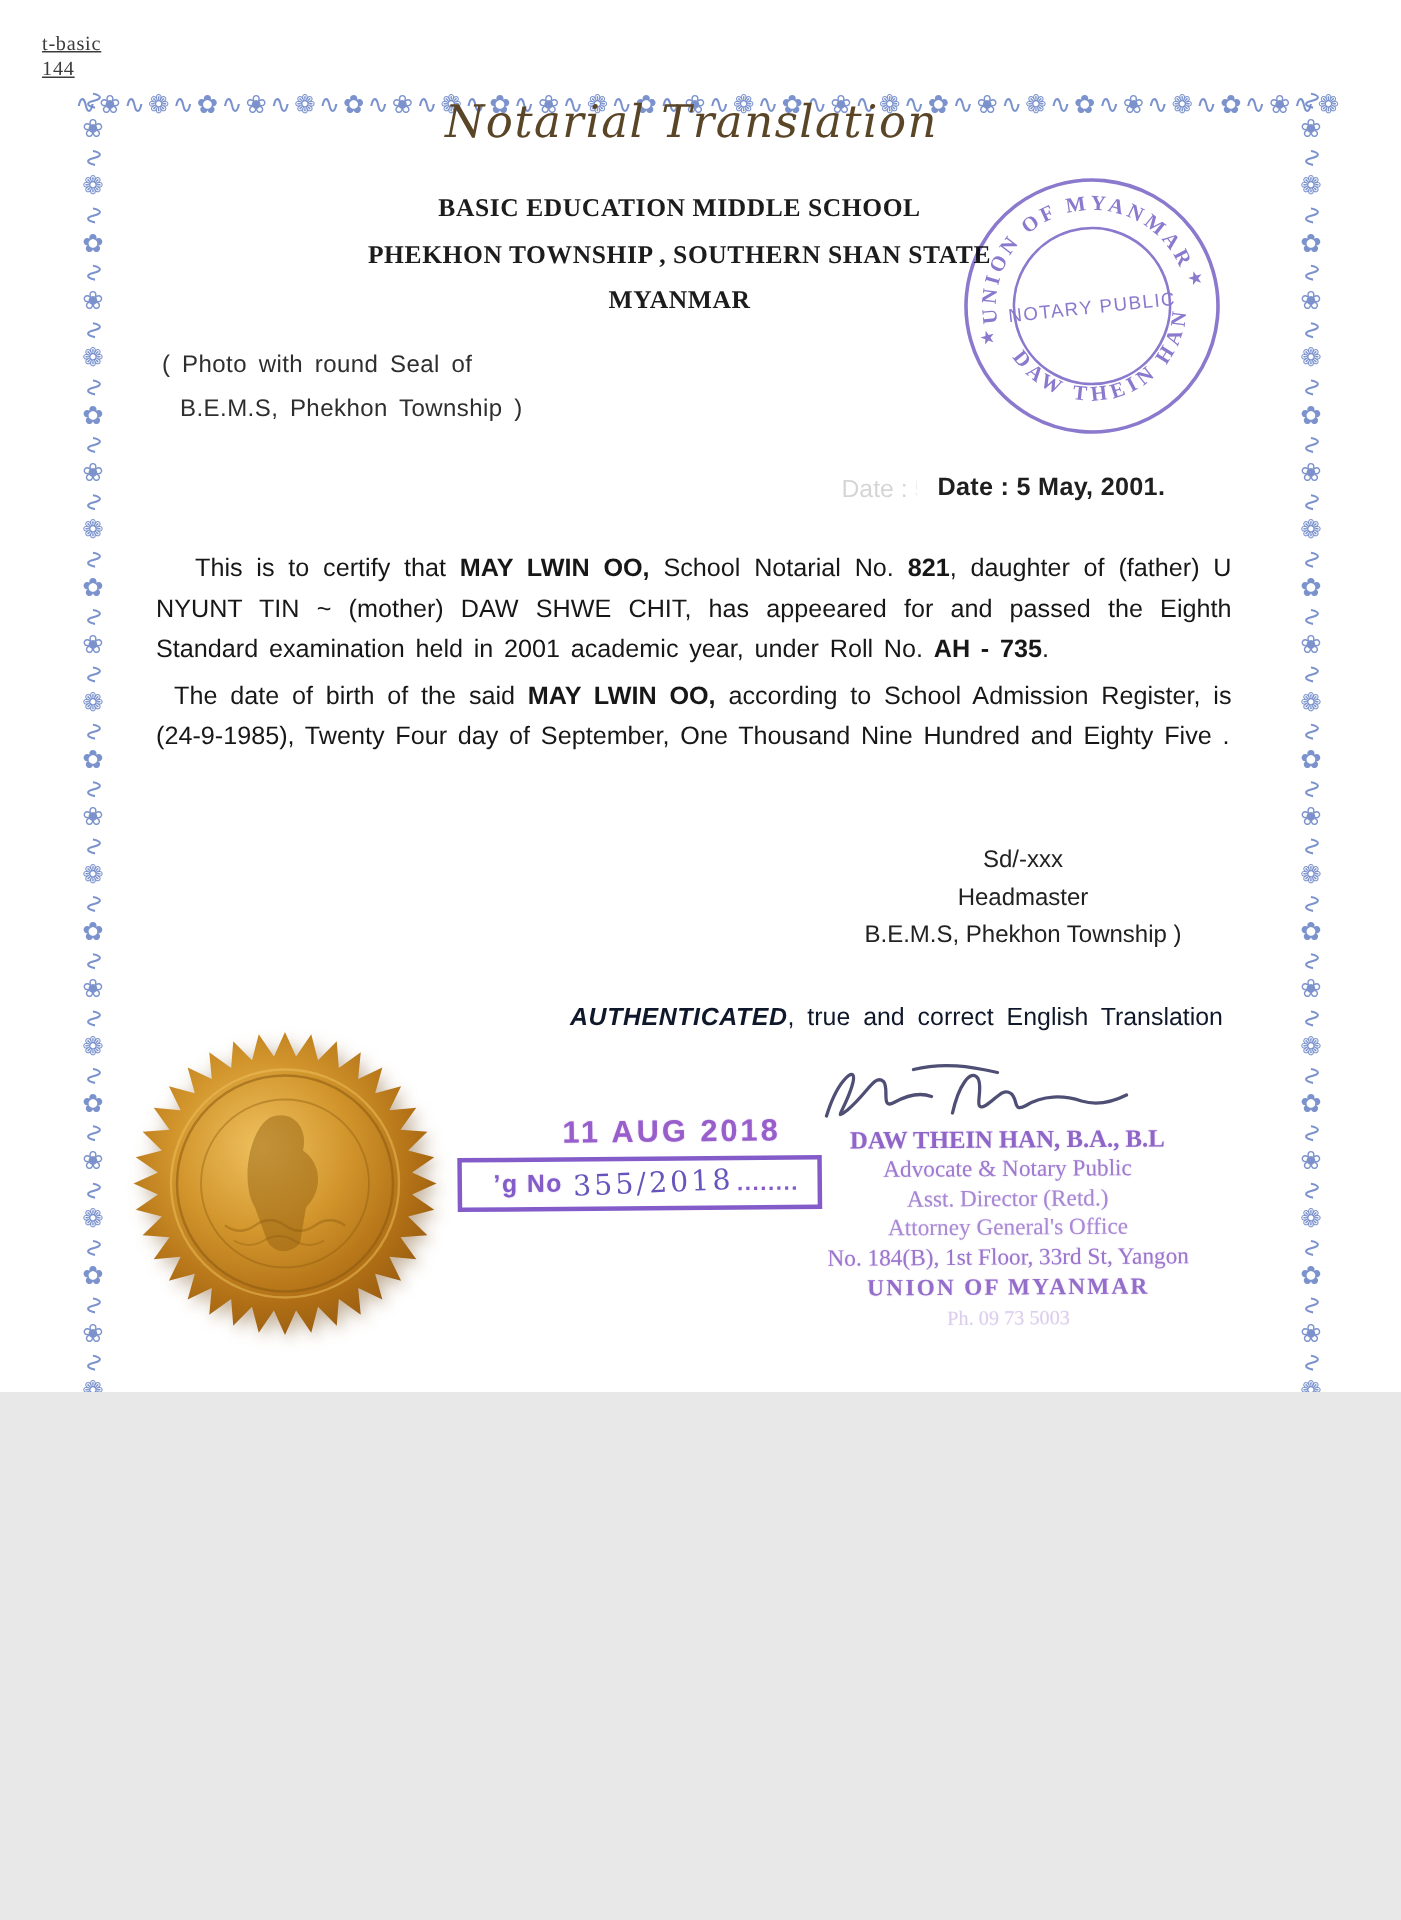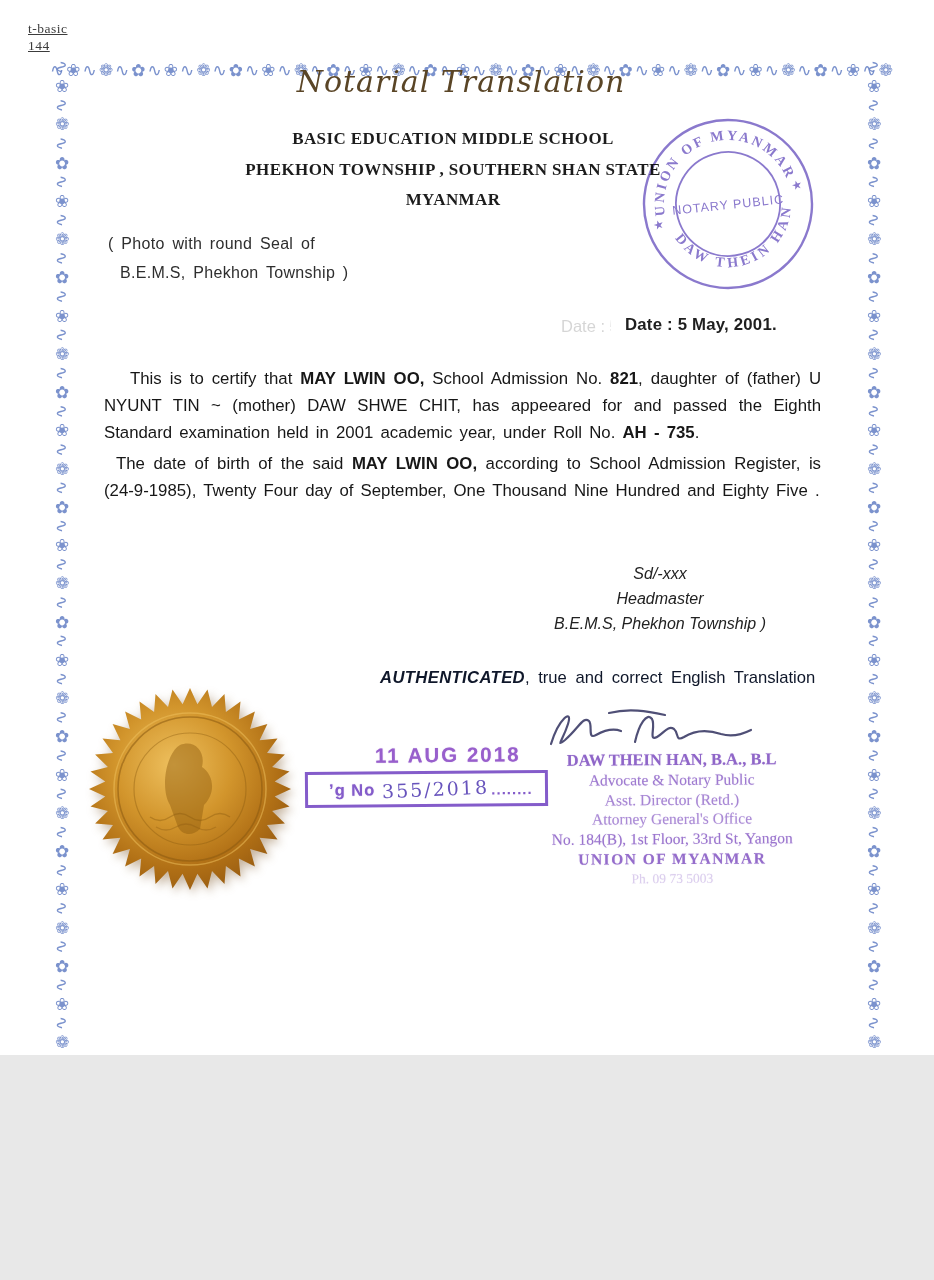--- a/index.html
+++ b/index.html
@@ -1,16 +1,16 @@
 <!DOCTYPE html>
 <html><head>
 <meta charset="utf-8">
 <style>
   html,body{margin:0;padding:0;background:#e8e8e8;}
-  .page{position:relative;width:934px;height:1055px;background:#ffffff;overflow:hidden;
+  .page{position:relative;width:934px;height:928px;background:#ffffff;overflow:hidden;
         font-family:"Liberation Sans",sans-serif;color:#1a1a1a;}
 
   
   .corner-ref{position:absolute;left:28px;top:20px;font-family:"Liberation Serif",serif;
               font-size:13.5px;line-height:17px;color:#3c3c3c;}
   .corner-ref div{text-decoration:underline;letter-spacing:.5px;}
 
   
   .orn{position:absolute;color:#6d87c8;font-family:"DejaVu Sans",sans-serif;
        overflow:hidden;opacity:.9;}
@@ -48,22 +48,22 @@
 
   
   .body-text{position:absolute;left:104px;top:366px;width:717px;font-size:16.8px;
              line-height:26.8px;color:#171717;text-align:justify;word-spacing:2.5px;}
   .body-text p{margin:0;}
   .body-text .p1{text-indent:26px;}
   .body-text .p2{margin-top:5px;text-indent:12px;}
   .b{font-weight:bold;}
 
   
-  .sig-block{position:absolute;left:510px;top:561px;width:300px;text-align:center;
-             font-size:16px;line-height:25px;color:#222;font-style:italic;}
+  .sig-block{position:absolute;left:532px;top:561px;width:300px;text-align:center;
+             font-size:16px;line-height:25px;color:#222;}
 
   
   .auth-line{position:absolute;left:380px;top:668px;font-size:16.6px;color:#0f172a;
              word-spacing:4px;}
   .auth-line .word{font-weight:bold;font-style:italic;letter-spacing:.4px;}
 
   
   .gold-seal{position:absolute;left:88px;top:687px;
              filter:drop-shadow(3px 4px 5px rgba(110,65,10,.40));}
 
@@ -142,21 +142,21 @@
 
   <div class="photo-note">
     <div class="l1">( Photo with round Seal of</div>
     <div class="l2">B.E.M.S, Phekhon Township )</div>
   </div>
 
   <div class="date-ghost">Date : 5 May, 2001.</div>
   <div class="date-line">Date : 5 May, 2001.</div>
 
   <div class="body-text">
-    <p class="p1"><span>This is to certify that </span><span class="b">MAY LWIN OO,</span><span> School Admission No. </span><span class="b">821</span><span>, daughter of (father) U NYUNT TIN ~ (mother) DAW SHWE CHIT, has appeeared for and passed the Eighth Standard examination held in 2001 academic year, under Roll No. </span><span class="b">AH - 735</span><span>.</span></p>
+    <p class="p1"><span>This is to certify that </span><span class="b">MAY LWIN OO,</span><span> School Notarial No. </span><span class="b">821</span><span>, daughter of (father) U NYUNT TIN ~ (mother) DAW SHWE CHIT, has appeeared for and passed the Eighth Standard examination held in 2001 academic year, under Roll No. </span><span class="b">AH - 735</span><span>.</span></p>
     <p class="p2"><span>The date of birth of the said </span><span class="b">MAY LWIN OO,</span><span> according to School Admission Register, is (24-9-1985), Twenty Four day of September, One Thousand Nine Hundred and Eighty Five .</span></p>
   </div>
 
   <div class="sig-block">
     <div>Sd/-xxx</div>
     <div>Headmaster</div>
     <div>B.E.M.S, Phekhon Township )</div>
   </div>
 
   <div class="auth-line">

